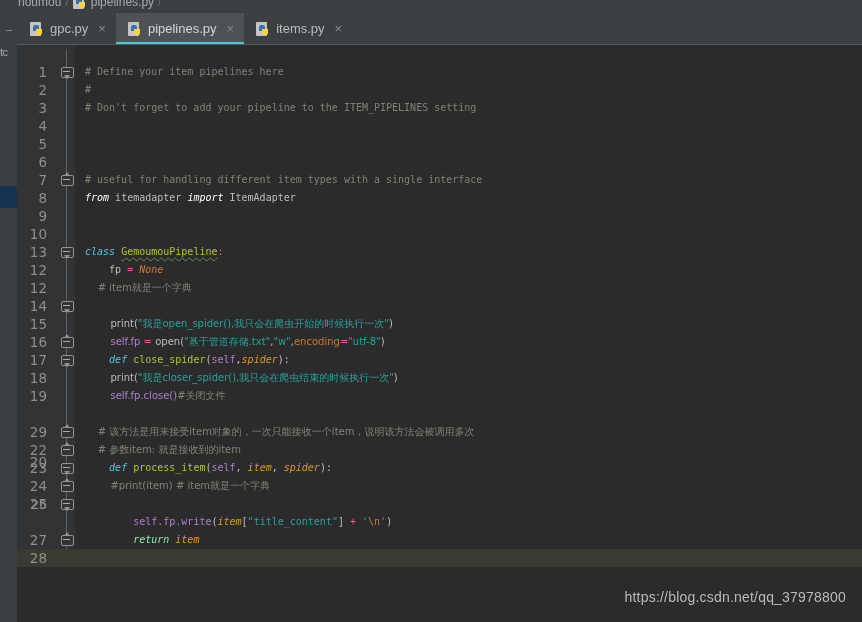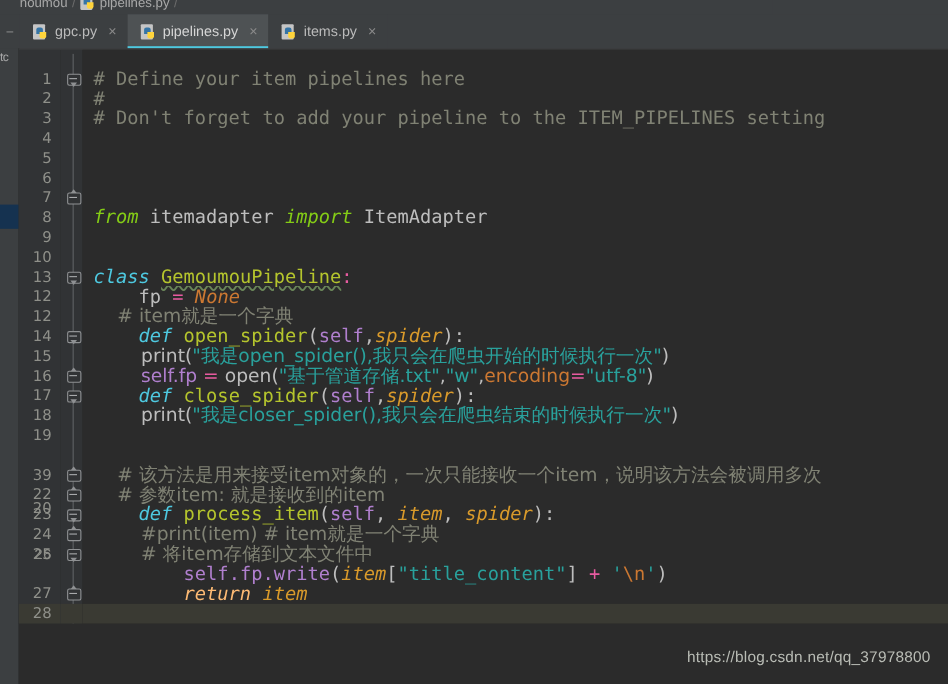--- a/index.html
+++ b/index.html
@@ -171,21 +171,21 @@
     background: #2b2b2b;
   }
 
   .line {
     position: absolute;
     left: 0;
     height: 18px;
     line-height: 18px;
     white-space: pre;
     font-family: "DejaVu Sans Mono", monospace;
-    font-size: 17px;
+    font-size: 10px;
   }
   .gutter .line {
     width: 30px;
     text-align: right;
     color: #8f908a;
     font-size: 13.5px;
     font-family: "DejaVu Sans", sans-serif;
   }
   .code-area .line { left: 10px; }
 
@@ -204,33 +204,33 @@
   .cur-line-fold {
     position: absolute;
     left: 0;
     width: 20px; height: 18px;
     background: #3a3a33;
   }
 
   
   .c-comment  { color: #808274; }
   .c-kw       { color: #4ec9e0; font-style: italic; }
-  .c-kw2      { color: #84cc16; font-style: italic; }
+  .c-kw2      { color: #ffffff; font-style: italic; }
   .c-fn       { color: #b5c52d; }
   .c-cls      { color: #b5c52d; }
   .c-str      { color: #29a19c; }
   .c-self     { color: #b07fce; }
   .c-param    { color: #d99a2b; font-style: italic; }
   .c-plain    { color: #bdbdbd; }
   .c-op       { color: #e85ba0; }
   .c-none     { color: #cc7832; font-style: italic; }
   .c-paren    { color: #bdbdbd; }
   .c-kwarg    { color: #cc7832; }
   .c-esc      { color: #cc7832; }
-  .c-ret      { color: #fdba74; font-style: italic; }
+  .c-ret      { color: #86efac; font-style: italic; }
   .squiggle {
     text-decoration: underline wavy #6a8759;
     text-underline-offset: 2px;
   }
 
   
   .fold-mark {
     position: absolute;
     left: 5px;
     width: 13px; height: 13px;
@@ -364,21 +364,21 @@
       <div class="line" style="top: 198px;">13</div>
       <div class="line" style="top: 216px;">12</div>
       <div class="line" style="top: 234px;">12</div>
       <div class="line" style="top: 252px;">14</div>
       <div class="line" style="top: 270px;">15</div>
       <div class="line" style="top: 288px;">16</div>
       <div class="line" style="top: 306px;">17</div>
       <div class="line" style="top: 324px;">18</div>
       <div class="line" style="top: 342px;">19</div>
       <div class="line" style="top: 360px; margin-top: 48px;">20</div>
-      <div class="line" style="top: 378px;">39</div>
+      <div class="line" style="top: 378px;">29</div>
       <div class="line" style="top: 396px;">22</div>
       <div class="line" style="top: 414px;">23</div>
       <div class="line" style="top: 432px;">24</div>
       <div class="line" style="top: 450px;">25</div>
       <div class="line" style="top: 452px; font-family: Liberation Mono, monospace;">26</div>
       <div class="line" style="top: 486px;">27</div>
       <div class="cur-line-gutter" style="top: 504px;"></div>
       <div class="line" style="top: 504px;">28</div>
     </div>
 
@@ -436,37 +436,37 @@
     </div>
 
   <div class="code-area" id="codearea">
       <div class="cur-line-code" style="top: 504px;"></div>
 
     <div class="line" style="top:18px"><span class="c-comment"># Define your item pipelines here</span></div>
     <div class="line" style="top:36px"><span class="c-comment">#</span></div>
     <div class="line" style="top:54px"><span class="c-comment"># Don't forget to add your pipeline to the ITEM_PIPELINES setting</span></div>
     <div class="line" style="top:90px"></div>
     <div class="line" style="top:108px"></div>
+    <div class="line" style="top:126px"><span class="c-comment"># useful for handling different item types with a single interface</span></div>
     <div class="line" style="top:144px"><span class="c-kw2">from</span><span class="c-plain"> itemadapter </span><span class="c-kw2">import</span><span class="c-plain"> ItemAdapter</span></div>
     <div class="line" style="top:162px"></div>
     <div class="line" style="top:180px"></div>
     <div class="line" style="top:198px"><span class="c-kw">class</span><span class="c-plain"> </span><span class="c-cls squiggle">GemoumouPipeline</span><span class="c-op">:</span></div>
     <div class="line" style="top:216px"><span class="c-plain">    </span><span class="c-plain">fp</span><span class="c-op"> = </span><span class="c-none">None</span></div>
     <div class="line cjk" style="top:234px"><span class="c-plain">    </span><span class="c-comment"># item就是一个字典</span></div>
-    <div class="line" style="top:252px"><span class="c-plain">    </span><span class="c-kw">def</span><span class="c-fn"> open_spider</span><span class="c-paren">(</span><span class="c-self">self</span><span class="c-paren">,</span><span class="c-param">spider</span><span class="c-paren">):</span></div>
     <div class="line cjk" style="top:270px"><span class="c-plain">        </span><span class="c-plain">print</span><span class="c-paren">(</span><span class="c-str">"我是open_spider(),我只会在爬虫开始的时候执行一次"</span><span class="c-paren">)</span></div>
     <div class="line cjk" style="top:288px"><span class="c-plain">        </span><span class="c-self">self</span><span class="c-self">.fp</span><span class="c-op"> = </span><span class="c-plain">open</span><span class="c-paren">(</span><span class="c-str">"基于管道存储.txt"</span><span class="c-paren">,</span><span class="c-str">"w"</span><span class="c-paren">,</span><span class="c-kwarg">encoding</span><span class="c-op">=</span><span class="c-str">"utf-8"</span><span class="c-paren">)</span></div>
     <div class="line" style="top:306px"><span class="c-plain">    </span><span class="c-kw">def</span><span class="c-fn"> close_spider</span><span class="c-paren">(</span><span class="c-self">self</span><span class="c-paren">,</span><span class="c-param">spider</span><span class="c-paren">):</span></div>
     <div class="line cjk" style="top:324px"><span class="c-plain">        </span><span class="c-plain">print</span><span class="c-paren">(</span><span class="c-str">"我是closer_spider(),我只会在爬虫结束的时候执行一次"</span><span class="c-paren">)</span></div>
+    <div class="line cjk" style="top:342px"><span class="c-plain">        </span><span class="c-self">self</span><span class="c-self">.fp.close()</span><span class="c-comment">#关闭文件</span></div>
     <div class="line" style="top:360px"></div>
     <div class="line cjk" style="top:378px"><span class="c-plain">    </span><span class="c-comment"># 该方法是用来接受item对象的，一次只能接收一个item，说明该方法会被调用多次</span></div>
     <div class="line cjk" style="top:396px"><span class="c-plain">    </span><span class="c-comment"># 参数item: 就是接收到的item</span></div>
     <div class="line" style="top:414px"><span class="c-plain">    </span><span class="c-kw">def</span><span class="c-fn"> process_item</span><span class="c-paren">(</span><span class="c-self">self</span><span class="c-paren">, </span><span class="c-param">item</span><span class="c-paren">, </span><span class="c-param">spider</span><span class="c-paren">):</span></div>
     <div class="line cjk" style="top:432px"><span class="c-plain">        </span><span class="c-comment">#print(item) # item就是一个字典</span></div>
-    <div class="line cjk" style="top:450px"><span class="c-plain">        </span><span class="c-comment"># 将item存储到文本文件中</span></div>
     <div class="line" style="top:468px"><span class="c-plain">        </span><span class="c-self">self</span><span class="c-self">.fp.write</span><span class="c-paren">(</span><span class="c-param">item</span><span class="c-paren">[</span><span class="c-str">"title_content"</span><span class="c-paren">]</span><span class="c-op"> + </span><span class="c-str">'</span><span class="c-esc">\n</span><span class="c-str">'</span><span class="c-paren">)</span></div>
     <div class="line" style="top:486px"><span class="c-plain">        </span><span class="c-ret">return</span><span class="c-param"> item</span></div>
     <div class="line" style="top:504px"></div>
 
   </div>
 
   <div class="bottom-strip" style="position:absolute;left:0;bottom:0;width:845px;height:55px;background:#2b2b2b;"></div>
 </div>
 
 <div class="watermark">https://blog.csdn.net/qq_37978800</div>

